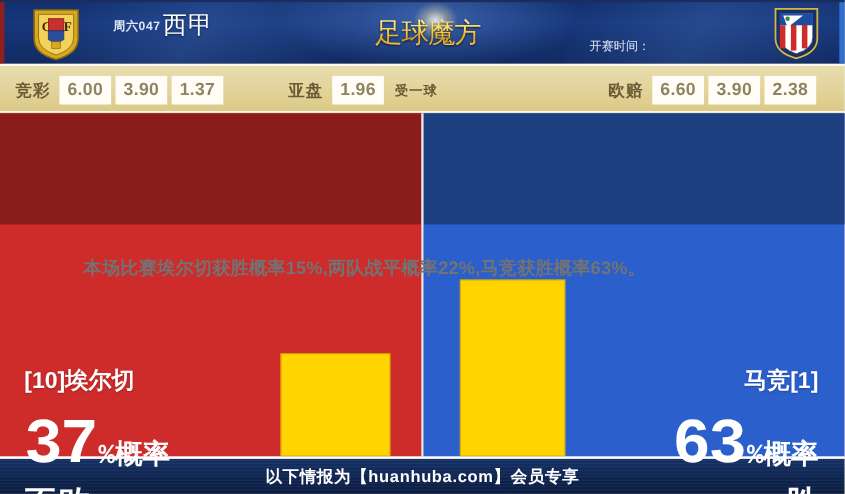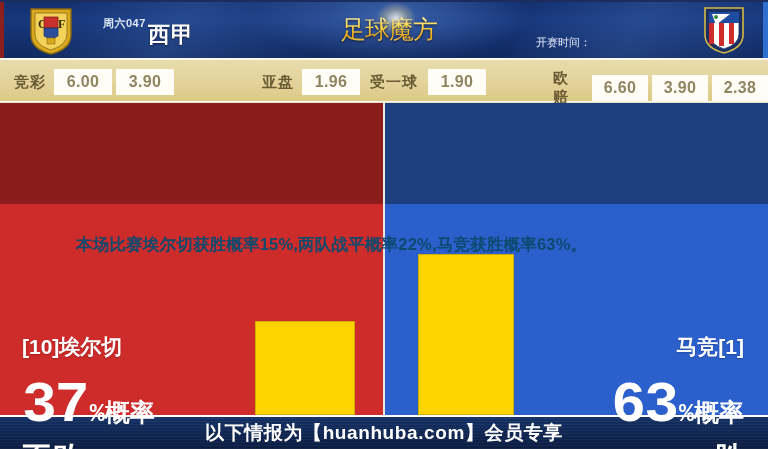--- a/index.html
+++ b/index.html
@@ -31,22 +31,22 @@
   
   .crest{position:absolute;top:5px;width:48px;height:50px;}
   .crest-left{left:27px;}
   .crest-right{left:700px;}
 
   .match-label{
     position:absolute;left:103px;top:16px;color:#dfe8f7;
     font-size:11px;letter-spacing:.5px;font-weight:700;
   }
   .league{
-    position:absolute;left:148px;top:20px;color:#ffffff;
-    font-size:22px;font-weight:700;letter-spacing:1px;
+    position:absolute;left:148px;top:8px;color:#ffffff;
+    font-size:22px;font-weight:400;letter-spacing:1px;
     text-shadow:0 1px 2px rgba(0,0,0,.55);
   }
 
   .brand{
     position:absolute;left:327px;top:4px;width:124px;height:50px;
     display:flex;align-items:center;justify-content:center;
   }
   .brand-text{
     font-size:25px;font-weight:400;letter-spacing:-1px;
     background:linear-gradient(180deg,#fff6c8 0%,#ffd84a 40%,#e8a313 70%,#ffe98a 100%);
@@ -73,24 +73,24 @@
     border-top:2px solid #fdf9ec;border-bottom:1px solid #fdf9ec;
     box-sizing:border-box;
   }
   .odds-grp{position:absolute;top:9px;display:flex;align-items:center;gap:4px;}
   .odds-grp .g-label{
     font-size:15px;font-weight:700;color:#6a5a33;letter-spacing:1px;
     margin-right:4px;
   }
   .odds-cell{
     background:#fffdf6;color:#8e8461;font-size:16px;font-weight:700;
-    width:58px;height:26px;line-height:26px;text-align:center;
+    width:47px;height:26px;line-height:26px;text-align:center;
     letter-spacing:.3px;
   }
-  .odds-cell.han{background:transparent;color:#6a5a33;width:auto;padding:0 6px;font-size:15px;letter-spacing:1px;}
+  .odds-cell.han{background:transparent;color:#6a5a33;width:auto;padding:0 6px;font-size:12px;letter-spacing:1px;}
   .grp-jc{left:14px;}
   .grp-ap{left:262px;}
   .grp-op{left:553px;}
 
   
   .stage{
     position:absolute;left:0;top:103px;width:768px;height:312px;
   }
   .half{position:absolute;top:0;height:312px;}
   .half-l{left:0;width:384px;background:#ce2b2b;}
@@ -102,21 +102,21 @@
     position:absolute;left:383px;top:0;width:2px;height:312px;
     background:#f4f2ea;opacity:.92;
   }
   .band-divider{
     position:absolute;left:383px;top:0;width:2px;height:101px;
     background:#b9aeb6;opacity:.55;
   }
 
   .headline{
     position:absolute;left:76px;top:126px;width:620px;
-    color:#0c4a6e;font-size:16.5px;font-weight:700;line-height:30px;
+    color:#737373;font-size:16.5px;font-weight:700;line-height:30px;
     letter-spacing:.2px;z-index:6;
   }
 
   
   .bar{position:absolute;background:#ffd400;box-shadow:inset 0 0 0 1px rgba(120,95,0,.35);}
   .bar-l{left:255px;top:322px;width:100px;height:93px;}
   .bar-r{left:418px;top:255px;width:96px;height:160px;}
 
   
   .team{position:absolute;color:#ffffff;z-index:5;}
@@ -135,21 +135,21 @@
   
   .footer{
     position:absolute;left:0;top:415px;width:768px;height:34px;
     background:
       repeating-linear-gradient(0deg, rgba(255,255,255,.045) 0 1px, rgba(0,0,0,0) 1px 3px),
       linear-gradient(180deg,#153166 0%,#0f2550 55%,#0b1c40 100%);
     border-top:2px solid #ffffff;box-sizing:border-box;
     display:flex;align-items:center;justify-content:center;
   }
   .footer-text{
-    color:#ffffff;font-size:19px;font-weight:700;letter-spacing:.6px;
+    color:#ffffff;font-size:15px;font-weight:700;letter-spacing:.6px;
     white-space:nowrap;
   }
 
   
   .frame-top{position:absolute;left:0;top:0;width:768px;height:2px;background:#1a2d5e;}
 </style>
 </head>
 <body>
 
 <div id="app">
@@ -195,27 +195,27 @@
       <div>开赛时间：</div>
     </div>
   </div>
 
   <div class="odds">
 
     <div class="odds-grp grp-jc">
       <span class="g-label">竞彩</span>
       <span class="odds-cell">6.00</span>
       <span class="odds-cell">3.90</span>
+      <span class="odds-cell">1.37</span>
     </div>
 
     <div class="odds-grp grp-ap">
       <span class="g-label">亚盘</span>
       <span class="odds-cell">1.96</span>
       <span class="odds-cell han">受一球</span>
-      <span class="odds-cell">1.90</span>
     </div>
 
     <div class="odds-grp grp-op">
       <span class="g-label">欧赔</span>
       <span class="odds-cell">6.60</span>
       <span class="odds-cell">3.90</span>
       <span class="odds-cell">2.38</span>
     </div>
   </div>
 

